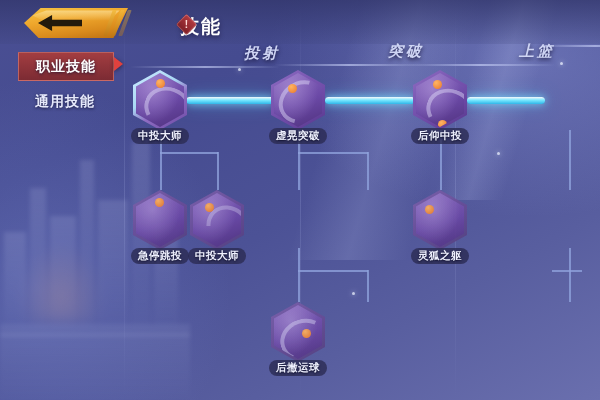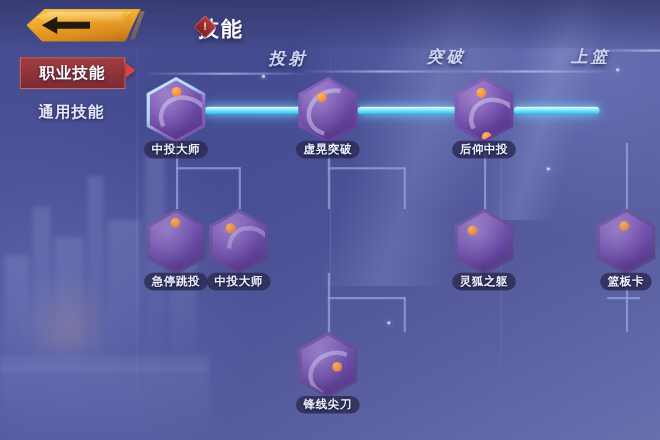--- a/index.html
+++ b/index.html
@@ -350,48 +350,32 @@
         <b style="left:23px;top:19px;width:8px;height:18px;"></b>
         <b style="left:12px;top:17px;width:13px;height:4px;transform:rotate(8deg);"></b>
         <b style="left:30px;top:18px;width:10px;height:4px;transform:rotate(-6deg);"></b>
         <b style="left:20px;top:35px;width:4px;height:16px;transform:rotate(14deg);"></b>
         <b style="left:29px;top:35px;width:4px;height:16px;transform:rotate(-10deg);"></b>
       </div>
     </div>
     <div class="nlabel">灵狐之躯</div>
   </div>
 
-  <div class="node dim" style="left:542px;top:190px;">
-    <div class="hex">
-      <div class="inner">
-        <div class="ball" style="left:18px;top:8px;"></div>
-        <b style="left:16px;top:15px;width:5px;height:5px;border-radius:50%;"></b>
-        <b style="left:15px;top:20px;width:7px;height:17px;"></b>
-        <b style="left:29px;top:14px;width:5px;height:5px;border-radius:50%;"></b>
-        <b style="left:28px;top:19px;width:7px;height:18px;"></b>
-        <b style="left:14px;top:36px;width:4px;height:15px;"></b>
-        <b style="left:19px;top:36px;width:4px;height:15px;"></b>
-        <b style="left:28px;top:37px;width:4px;height:14px;"></b>
-        <b style="left:33px;top:37px;width:4px;height:14px;"></b>
-      </div>
-    </div>
-    <div class="nlabel">篮板卡</div>
-  </div>
 
   <div class="node dim" style="left:271px;top:302px;">
     <div class="hex">
       <div class="inner">
         <div class="swoosh" style="left:6px;top:14px;transform:rotate(-18deg);"></div>
         <div class="ball" style="left:28px;top:24px;"></div>
         <b style="left:22px;top:10px;width:5px;height:5px;border-radius:50%;"></b>
         <b style="left:20px;top:15px;width:8px;height:18px;transform:rotate(6deg);"></b>
         <b style="left:14px;top:18px;width:9px;height:4px;transform:rotate(18deg);"></b>
         <b style="left:27px;top:19px;width:9px;height:4px;transform:rotate(14deg);"></b>
         <b style="left:17px;top:32px;width:4px;height:18px;transform:rotate(18deg);"></b>
         <b style="left:27px;top:32px;width:4px;height:17px;transform:rotate(-18deg);"></b>
       </div>
     </div>
-    <div class="nlabel">锋线尖刀</div>
+    <div class="nlabel">后撤运球</div>
   </div>
 
 
 
 </div>
 
 </body></html>

